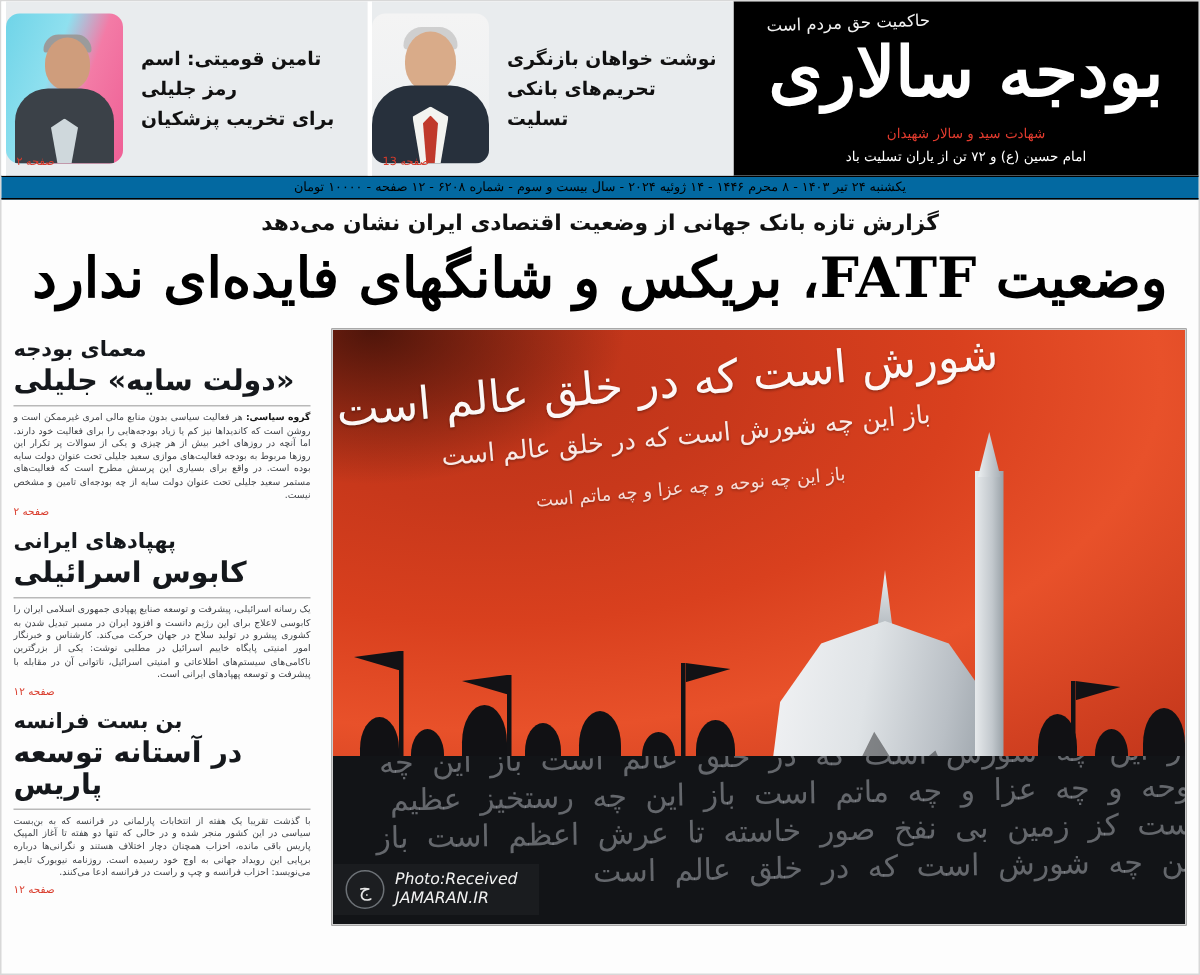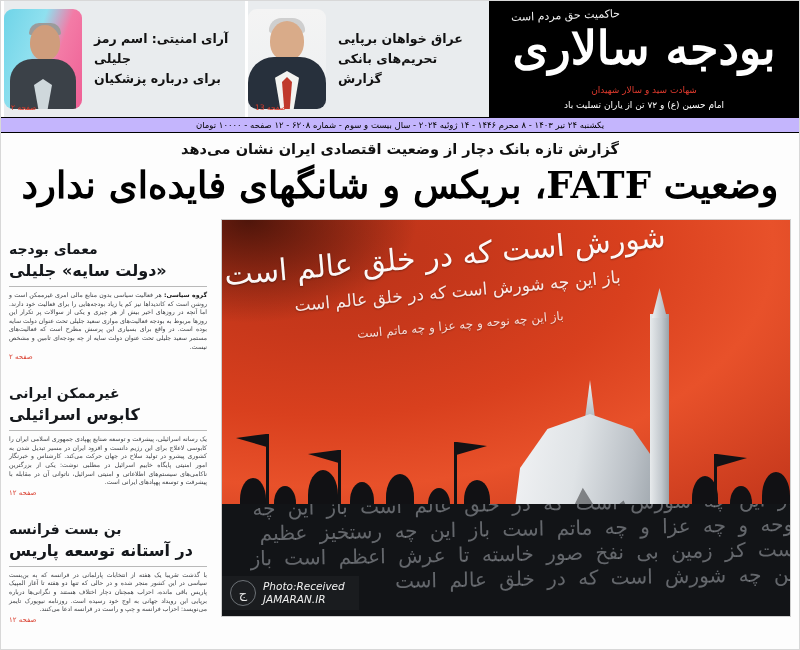--- a/index.html
+++ b/index.html
@@ -133,21 +133,21 @@
   .p2 .body { position:absolute; width:66px;height:50px; left:6px; bottom:0;
      background:#3b4148; border-radius:22px 22px 0 0; }
   .p2 .shirt { position:absolute; width:18px;height:30px; left:30px; bottom:0;
      background:#cfd8dc; clip-path: polygon(50% 0, 100% 20%, 76% 100%, 24% 100%, 0 20%); }
 
   
   .datebar {
     height: 16px;
     border-top: 1px solid #000;
     border-bottom: 1px solid #000;
-    background: #c4b5fd;
+    background: #0369a1;
     display: flex;
     align-items: center;
     justify-content: center;
     color: #000;
     font-size: 8.5px;
     letter-spacing: .1px;
     direction: rtl;
     white-space: nowrap;
     text-align: right;
   }
@@ -342,23 +342,22 @@
   }
   .side-art { margin-bottom: 6px; }
   .side-art:last-child { margin-bottom: 0; }
   .side-title {
     text-align: left;
     font-size: 14px;
     line-height: 21px;
     font-weight: 700;
     color: #15181c;
     padding-bottom: 3px;
-    margin-top: 16px;
-  }
-  .side-title .t2 { display: block; font-size: 16px; }
+  }
+  .side-title .t2 { display: block; font-size: 19px; }
   .side-rule {
     height: 1px;
     background: #b9b9b9;
     margin: 2px 0 4px;
   }
   .side-body {
     position: relative;
     font-size: 6.2px;
     line-height: 8.6px;
     color: #3c3f43;
@@ -382,52 +381,52 @@
 
     <div class="masthead">
       <div class="masthead-motto">حاکمیت حق مردم است</div>
       <div class="masthead-title">بودجه سالاری</div>
       <div class="masthead-sub1">شهادت سید و سالار شهیدان</div>
       <div class="masthead-sub2">امام حسین (ع) و ۷۲ تن از یاران تسلیت باد</div>
     </div>
 
     <div class="teaser">
       <div class="teaser-text">
-        <span class="ln">عراق خواهان برپایی</span>
-        <span class="ln">تحریم‌های بانکی گزارش</span>
+        <span class="ln">نوشت خواهان بازنگری</span>
+        <span class="ln">تحریم‌های بانکی تسلیت</span>
       </div>
       <div class="teaser-photo p1">
         <div class="hair"></div>
         <div class="head"></div>
         <div class="body"></div>
         <div class="shirt"></div>
         <div class="tie"></div>
       </div>
       <div class="teaser-page">صفحه 13</div>
     </div>
 
     <div class="teaser">
       <div class="teaser-text">
-        <span class="ln">آرای امنیتی: اسم رمز جلیلی</span>
-        <span class="ln">برای درباره پزشکیان</span>
+        <span class="ln">تامین قومیتی: اسم رمز جلیلی</span>
+        <span class="ln">برای تخریب پزشکیان</span>
       </div>
       <div class="teaser-photo p2">
         <div class="hair"></div>
         <div class="head"></div>
         <div class="body"></div>
         <div class="shirt"></div>
       </div>
       <div class="teaser-page">صفحه ۲</div>
     </div>
 
   </div>
 
   <div class="datebar">یکشنبه ۲۴ تیر ۱۴۰۳ - ۸ محرم ۱۴۴۶ - ۱۴ ژوئیه ۲۰۲۴ - سال بیست و سوم - شماره ۶۲۰۸ - ۱۲ صفحه - ۱۰۰۰۰ تومان</div>
 
-  <div class="kicker">گزارش تازه بانک دچار از وضعیت اقتصادی ایران نشان می‌دهد</div>
+  <div class="kicker">گزارش تازه بانک جهانی از وضعیت اقتصادی ایران نشان می‌دهد</div>
   <div class="headline">وضعیت FATF، بریکس و شانگهای فایده‌ای ندارد</div>
 
   <div class="body-wrap">
 
     <div class="artwork">
 
       <div class="sky"></div>
       <div class="sky-dark"></div>
 
       <div class="calli">
@@ -484,21 +483,21 @@
         <div class="side-rule"></div>
         <div class="side-body">
           <span class="lead">گروه سیاسی:</span>
           <span>هر فعالیت سیاسی بدون منابع مالی امری غیرممکن است و روشن است که کاندیداها نیز کم یا زیاد بودجه‌هایی را برای فعالیت خود دارند. اما آنچه در روزهای اخیر بیش از هر چیزی و یکی از سوالات پر تکرار این روزها مربوط به بودجه فعالیت‌های موازی سعید جلیلی تحت عنوان دولت سایه بوده است. در واقع برای بسیاری این پرسش مطرح است که فعالیت‌های مستمر سعید جلیلی تحت عنوان دولت سایه از چه بودجه‌ای تامین و مشخص نیست.</span>
         </div>
         <div class="side-page">صفحه ۲</div>
       </div>
 
       <div class="side-art">
         <div class="side-title">
-          <span>غیرممکن ایرانی</span>
+          <span>پهپادهای ایرانی</span>
           <span class="t2">کابوس اسرائیلی</span>
         </div>
         <div class="side-rule"></div>
         <div class="side-body">
           <span>یک رسانه اسرائیلی، پیشرفت و توسعه صنایع پهپادی جمهوری اسلامی ایران را کابوسی لاعلاج برای این رژیم دانست و افزود ایران در مسیر تبدیل شدن به کشوری پیشرو در تولید سلاح در جهان حرکت می‌کند. کارشناس و خبرنگار امور امنیتی پایگاه خاییم اسرائیل در مطلبی نوشت: یکی از بزرگترین ناکامی‌های سیستم‌های اطلاعاتی و امنیتی اسرائیل، ناتوانی آن در مقابله با پیشرفت و توسعه پهپادهای ایرانی است.</span>
         </div>
         <div class="side-page">صفحه ۱۲</div>
       </div>
 
       <div class="side-art">

